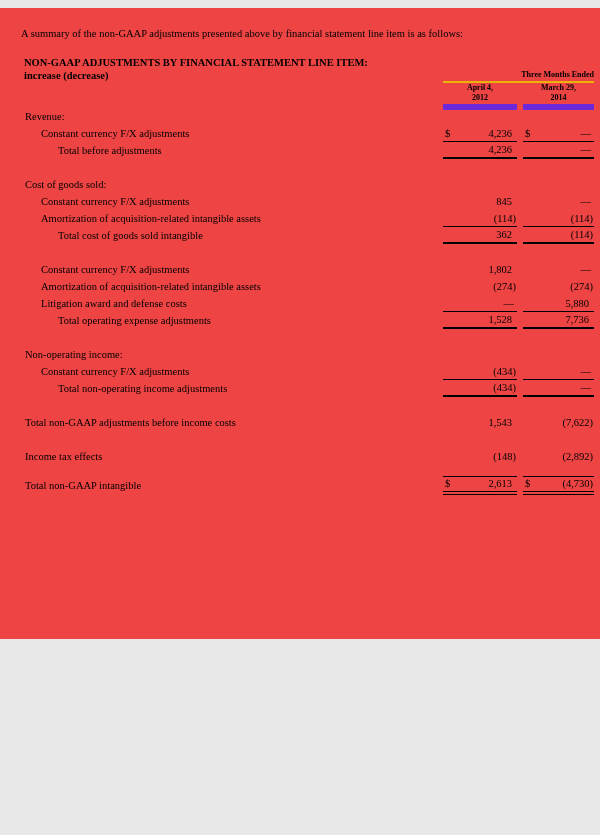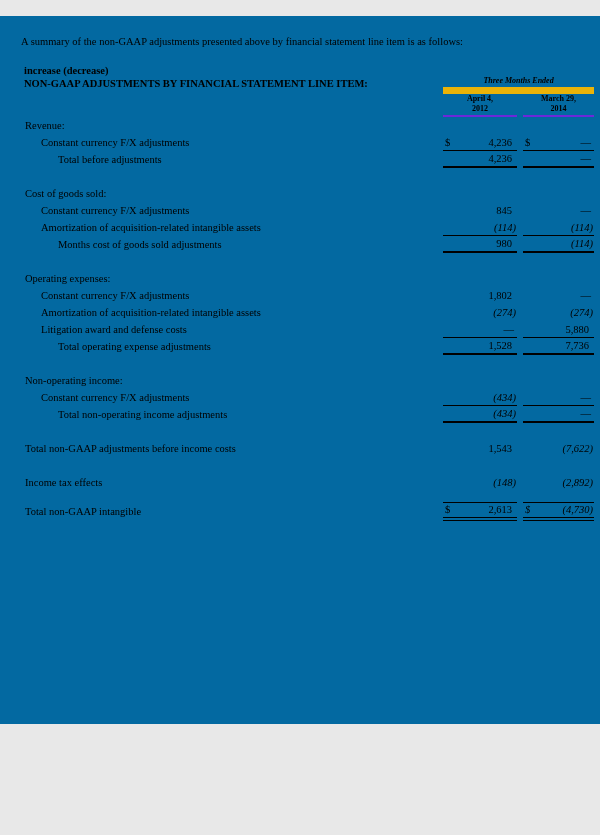--- a/index.html
+++ b/index.html
@@ -1,19 +1,19 @@
 <!DOCTYPE html>
 <html><head>
 <meta charset="utf-8">
 <style>
   * { margin:0; padding:0; box-sizing:border-box; }
   html,body { background:#e8e8e8; }
   .page {
-    position:relative; width:600px; height:708px; margin:16px auto;
-    background:#0369a1; color:#000;
+    position:relative; width:600px; height:631px; margin:8px auto;
+    background:#ef4444; color:#000;
     font-family:"Liberation Serif", serif;
   }
   .intro {
     position:absolute; left:21px; top:19px; width:565px;
     font-size:10.5px; line-height:13px;
   }
   .titleblock {
     position:absolute; left:24px; top:48px;
     font-size:10.5px; font-weight:bold; line-height:13px;
   }
@@ -34,57 +34,57 @@
   tr.sp2 td { height:12px; }
 
   td { vertical-align:bottom; padding:0; }
   td.lbl { padding-bottom:2px; white-space:nowrap; overflow:hidden; }
   .ind1 { padding-left:16px; }
   .ind2 { padding-left:33px; }
 
   td.val { text-align:right; padding-bottom:2px; white-space:nowrap; }
   .pr-n { padding-right:5px; }
   .pr-d { padding-right:3px; }
-  .pr-p { padding-right:1px;font-style:italic; }
+  .pr-p { padding-right:1px; }
 
   .cw { display:flex; justify-content:space-between; align-items:flex-end; padding-left:2px; }
   .cw.pr-n { padding-right:5px; }
   .cw.pr-d { padding-right:3px; }
   .cw.pr-p { padding-right:1px; }
 
   .b1 { border-bottom:1px solid #000; }
   .b2 { border-bottom:2px solid #000; }
   .bt { border-top:1px solid #000; }
   .bd { border-bottom:4px double #000; }
 
   td.period {
-    text-align:center; font-weight:bold; font-size:8px;
-    padding-bottom:2px; border-bottom:7px solid #eab308;font-style:italic;
+    text-align:right; font-weight:bold; font-size:8px;
+    padding-bottom:2px; border-bottom:2px solid #eab308;
   }
   td.colhead {
     text-align:center; font-weight:bold; font-size:8px; line-height:9.5px;
-    padding-bottom:2px; border-bottom:2px solid #6d28d9; vertical-align:bottom;
+    padding-bottom:2px; border-bottom:6px solid #6d28d9; vertical-align:bottom;
   }
   td.colhead span { display:block; }
 
   .pagenum {
     position:absolute; left:0; right:0; top:810px;
     text-align:center; font-size:10.5px;
   }
 </style>
 </head>
 <body>
 
 <div class="page">
 
   <p class="intro">A summary of the non-GAAP adjustments presented above by financial statement line item is as follows:</p>
 
   <div class="titleblock">
+    <div>NON-GAAP ADJUSTMENTS BY FINANCIAL STATEMENT LINE ITEM:</div>
     <div>increase (decrease)</div>
-    <div>NON-GAAP ADJUSTMENTS BY FINANCIAL STATEMENT LINE ITEM:</div>
   </div>
 
   <table class="fin">
     <colgroup>
       <col class="c-label">
         <col class="c-v1">
         <col class="c-gap">
         <col class="c-v2">
     </colgroup>
 
@@ -150,35 +150,29 @@
       <td></td>
       <td class="val pr-d">—</td>
     </tr>
     <tr class="row">
       <td class="lbl ind1">Amortization of acquisition-related intangible assets</td>
       <td class="val b1 pr-p">(114)</td>
       <td></td>
       <td class="val b1 pr-p">(114)</td>
     </tr>
     <tr class="row">
-      <td class="lbl ind2">Months cost of goods sold adjustments</td>
-      <td class="val b2 pr-n">980</td>
+      <td class="lbl ind2">Total cost of goods sold intangible</td>
+      <td class="val b2 pr-n">362</td>
       <td></td>
       <td class="val b2 pr-p">(114)</td>
     </tr>
     <tr class="sp">
           <td colspan="4"></td>
         </tr>
 
-    <tr class="row">
-      <td class="lbl">Operating expenses:</td>
-      <td class="val"></td>
-      <td></td>
-      <td class="val"></td>
-    </tr>
     <tr class="row">
       <td class="lbl ind1">Constant currency F/X adjustments</td>
       <td class="val pr-n">1,802</td>
       <td></td>
       <td class="val pr-d">—</td>
     </tr>
     <tr class="row">
       <td class="lbl ind1">Amortization of acquisition-related intangible assets</td>
       <td class="val pr-p">(274)</td>
       <td></td>

